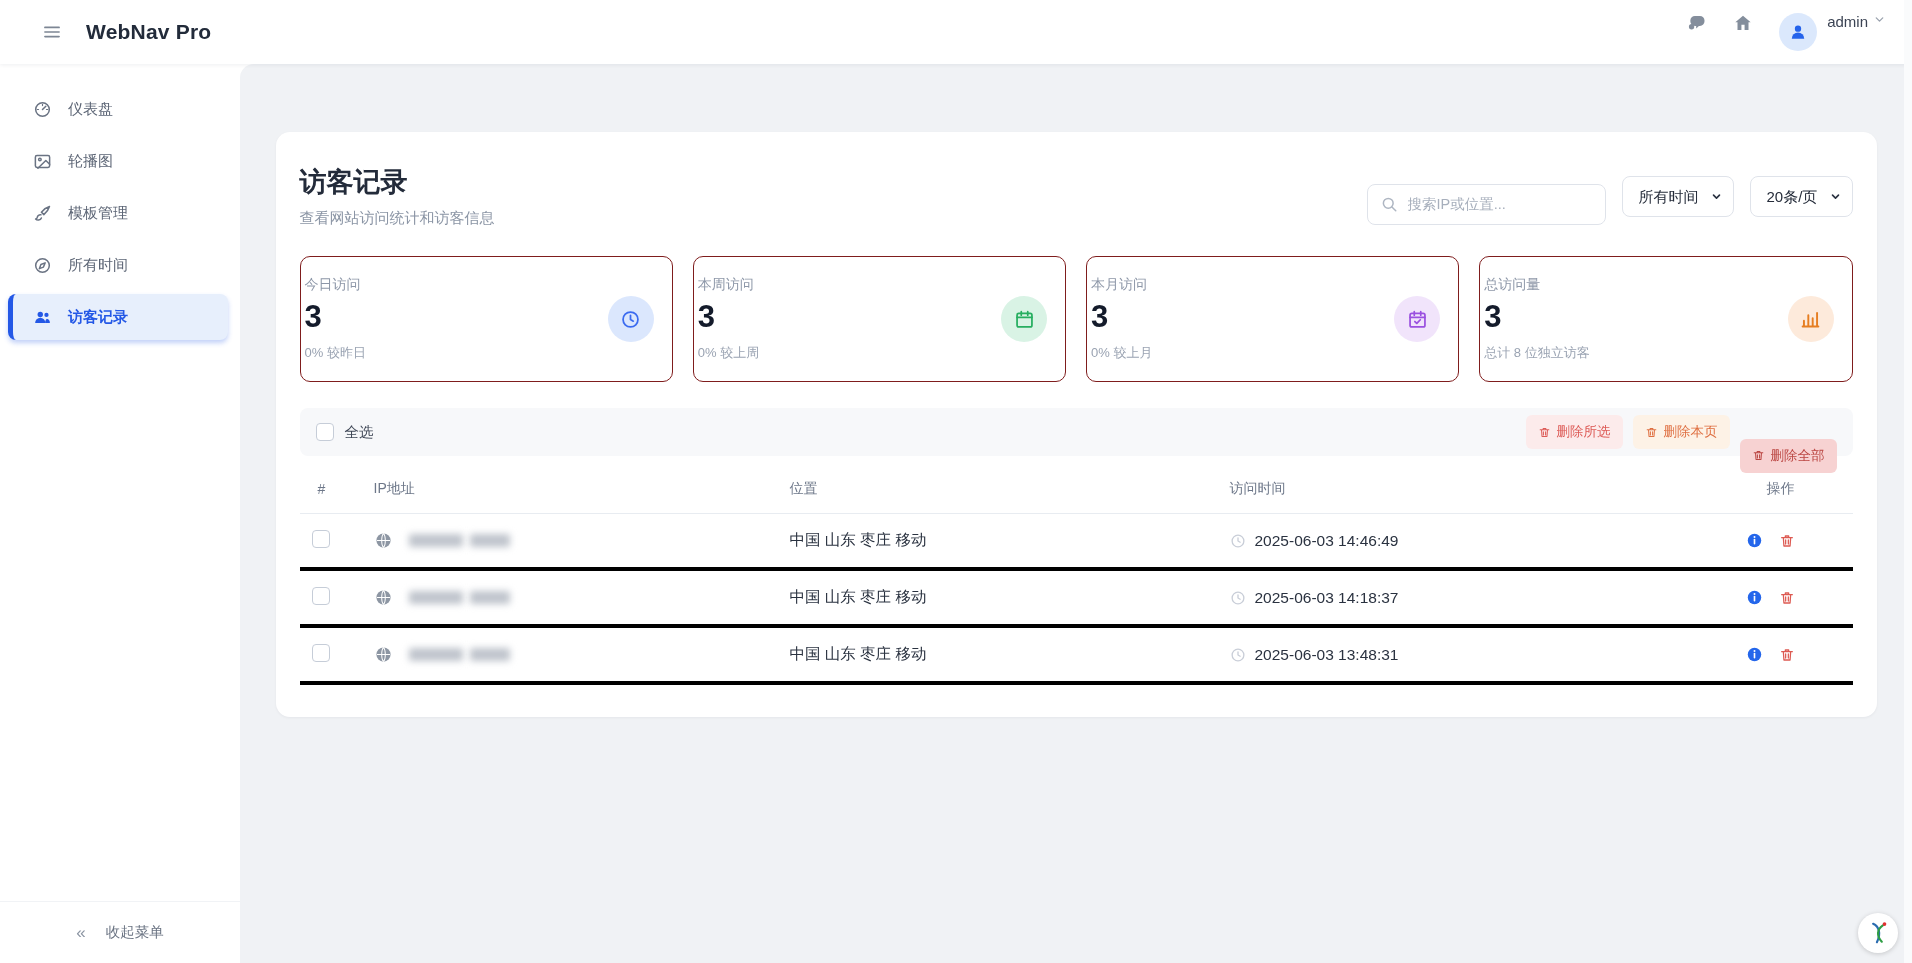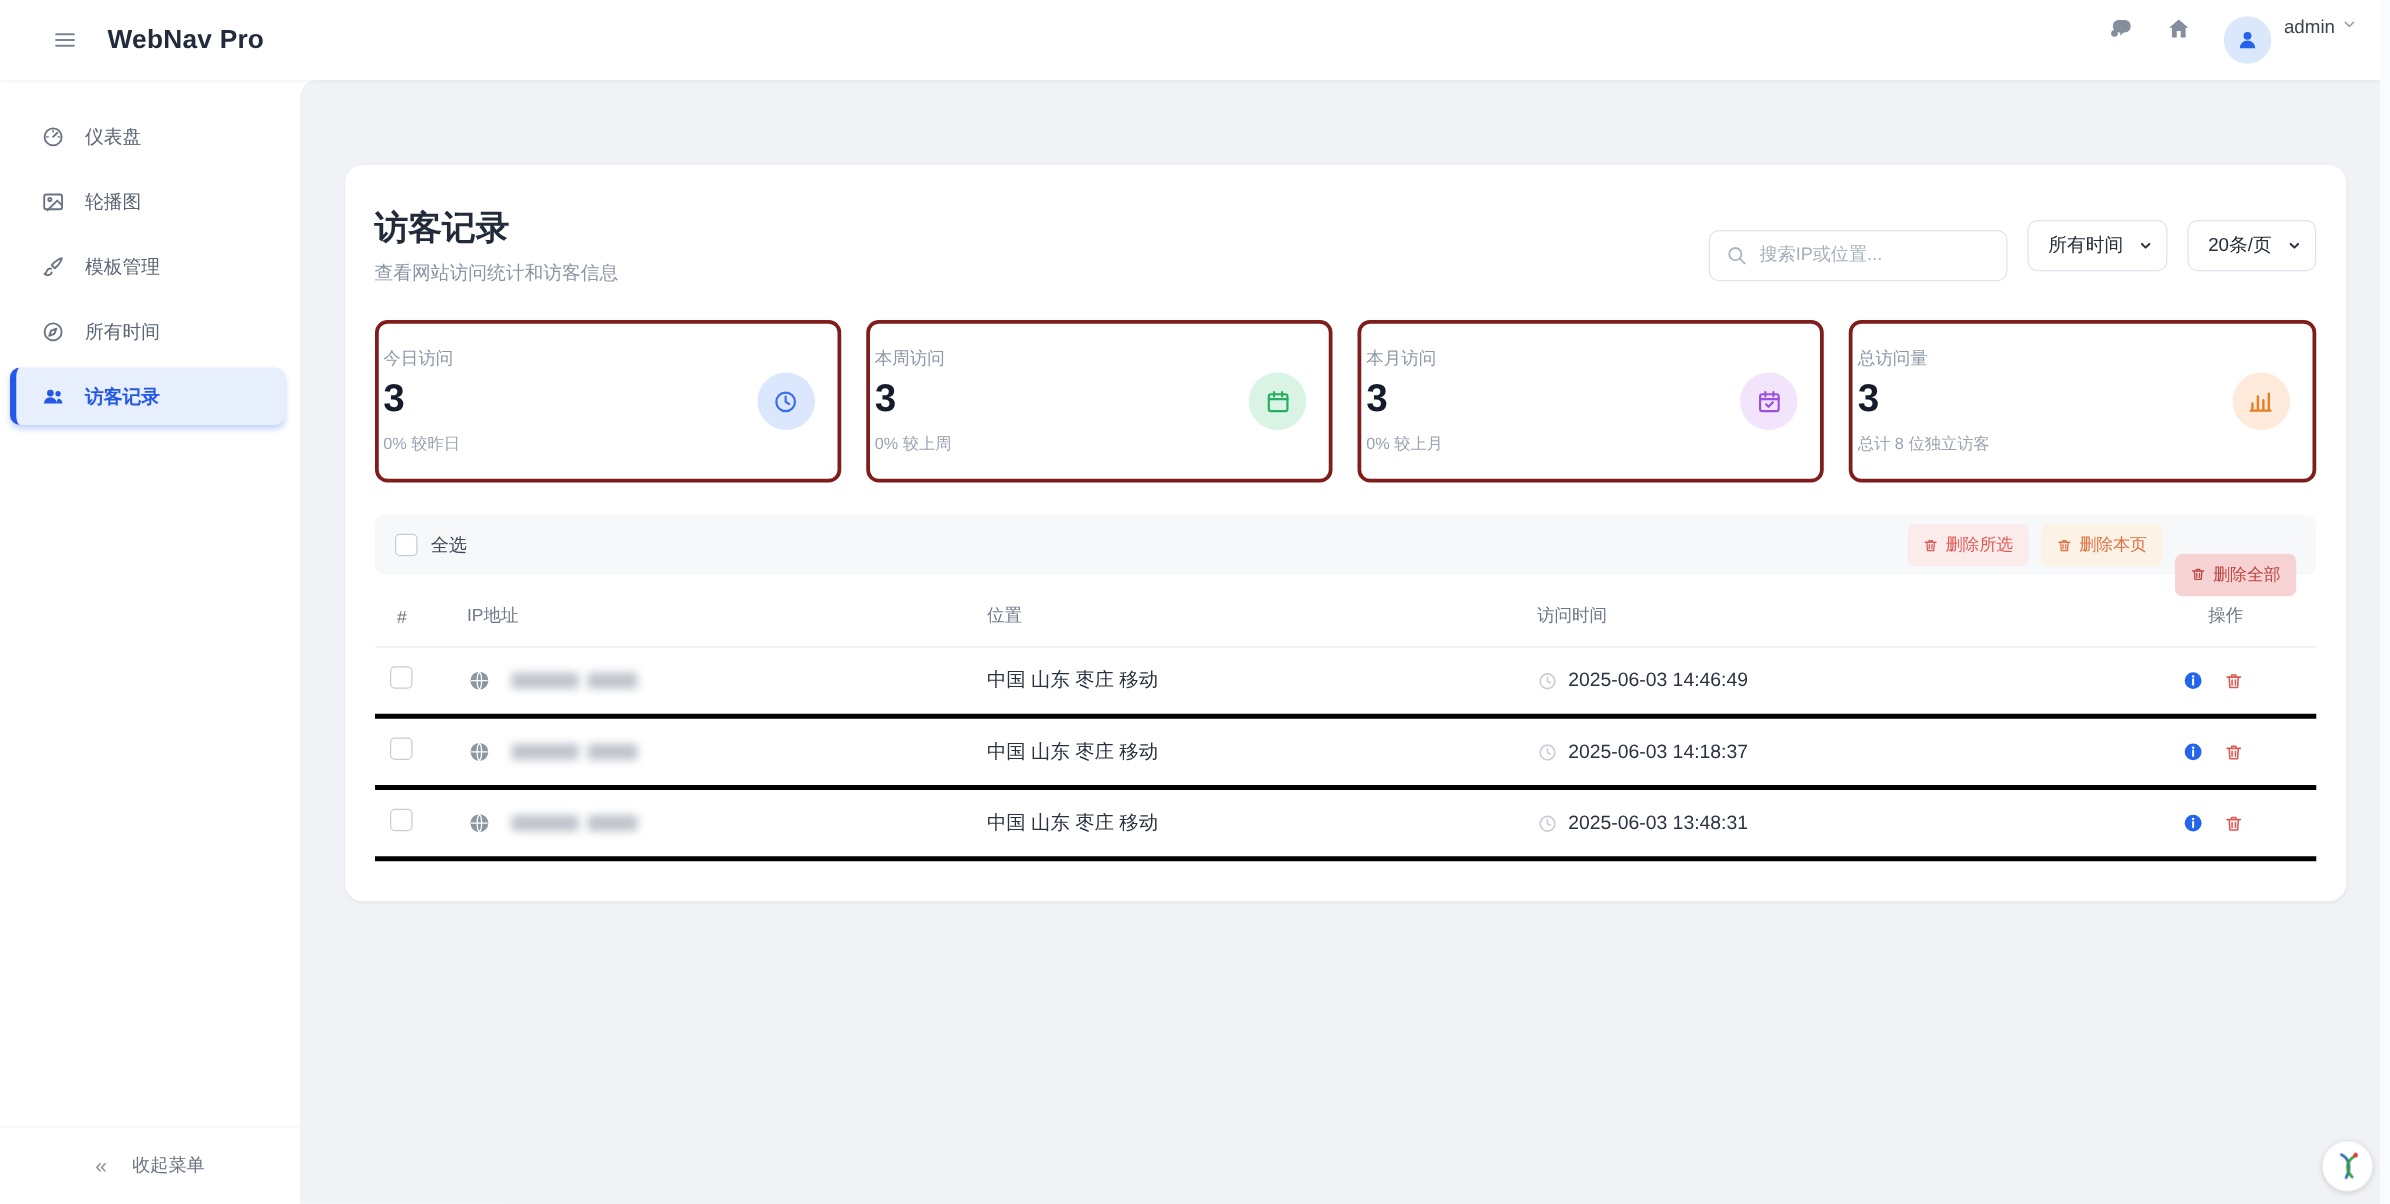--- a/index.html
+++ b/index.html
@@ -57,21 +57,21 @@
     font-family:inherit; }
   .searchbox input::placeholder { color:#a7afbc; }
   .selwrap { position:relative; }
   .selwrap select { appearance:none; -webkit-appearance:none; height:41px; border:1px solid #dfe3ea;
     border-radius:8px; background:#fff; font-size:15px; color:#252c3a; padding:0 34px 0 16px;
     outline:none; cursor:pointer; font-family:inherit; }
   .selwrap .caret { position:absolute; right:11px; top:14px; width:13px; height:13px; color:#2b3342; pointer-events:none; }
 
   
   .stats { display:grid; grid-template-columns:repeat(4,1fr); gap:20px; margin-top:28px; }
-  .stat-card { position:relative; border:3px solid #7f1d1d; border-radius:10px; padding:19px 4px; background:#fff; }
+  .stat-card { position:relative; border:1px solid #7f1d1d; border-radius:10px; padding:19px 4px; background:#fff; }
   .stat-label { font-size:14px; color:#8d97a8; }
   .stat-value { font-size:31px; font-weight:700; color:#141b2b; margin-top:5px; }
   .stat-sub { font-size:13px; color:#9aa3b2; margin-top:9px; }
   .stat-ic { position:absolute; right:18px; top:50%; transform:translateY(-50%);
     width:46px; height:46px; border-radius:50%; display:flex; align-items:center; justify-content:center; }
   .stat-ic .ico { width:21px; height:21px; }
 
   
   .selection-bar { margin-top:26px; background:#f7f8fa; border-radius:8px; height:48px;
     display:flex; align-items:center; justify-content:space-between; padding:0 16px; }

